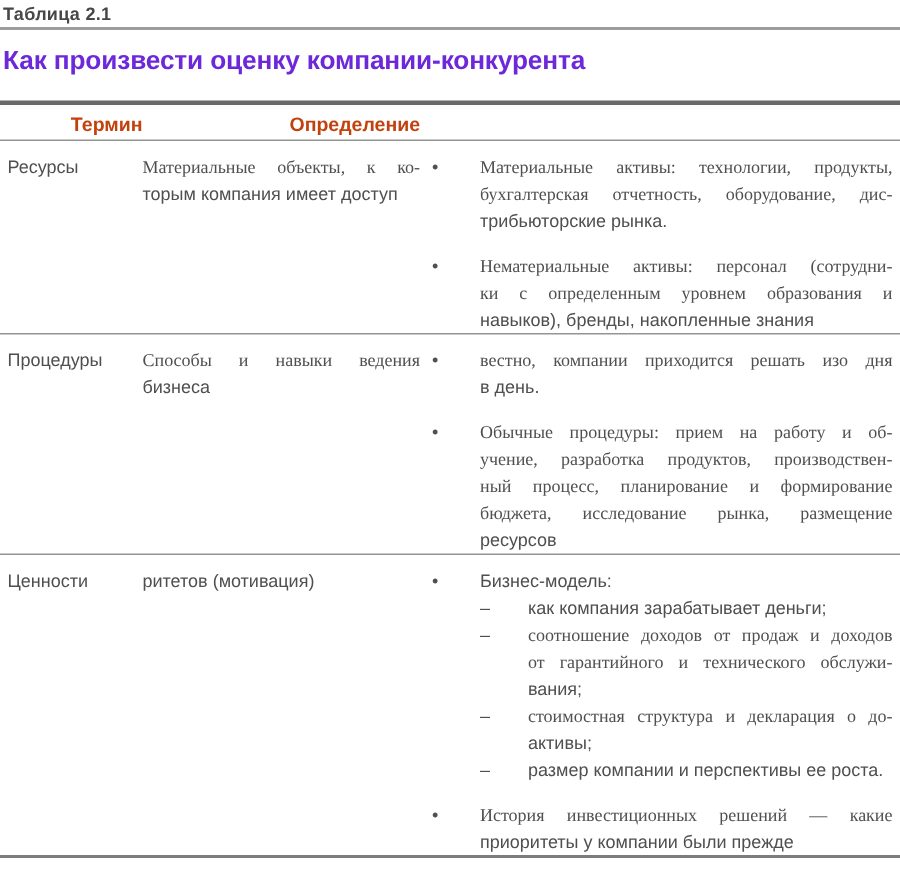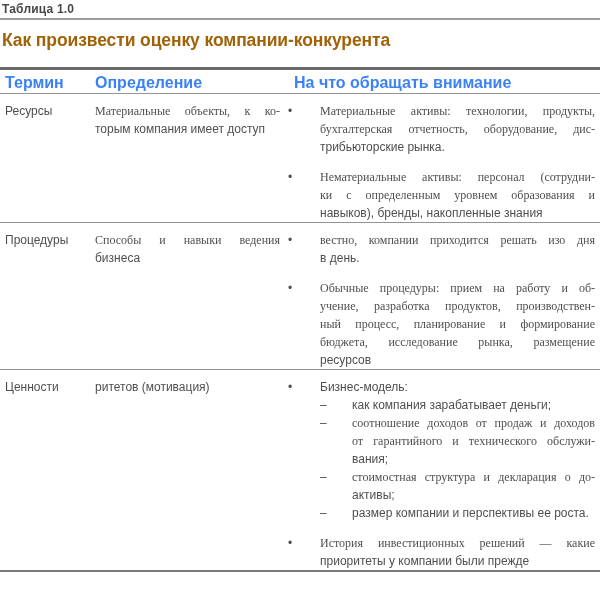--- a/index.html
+++ b/index.html
@@ -9,53 +9,52 @@
     -webkit-font-smoothing:antialiased;
   }
   .caption {
     margin:3px 0 0 2px; font-size:12px; font-weight:bold;
     line-height:13px; color:#474747; letter-spacing:0.2px;
   }
   .rule { width:600px; }
   .caption-rule { margin-top:2px; height:1.5px; background:#9c9c9c; }
   .title {
     margin:11px 0 0 2px; font-size:17.5px; font-weight:bold;
-    line-height:19px; color:#a16207; letter-spacing:-0.1px;
+    line-height:19px; color:#6d28d9; letter-spacing:-0.1px;
   }
   .thick { margin-top:17.5px; height:2.5px; background:#696969; }
   .thin  { height:1px; background:#949494; }
   .hdr-thin { margin-top:4.5px; }
   .bottom { height:2px; background:#7c7c7c; }
   .hdr-row { display:flex; padding:6px 5px 0 5px; }
-  .hdr { font-size:16px; font-weight:bold; line-height:13px; color:#3b82f6; }
+  .hdr { font-size:13px; font-weight:bold; line-height:13px; color:#c2410c;text-align:right; }
   .c1 { width:90px; flex:none; }
   .c2 { width:185px; flex:none; margin-right:8px; }
   .c3 { flex:1; min-width:0; }
   .hdr3 { padding-left:6px; }
   .row { display:flex; padding:8px 5px 0 5px; }
   .ln { font-size:12px; line-height:18px; text-align:left; }
   .jl { text-align:justify; text-align-last:justify;font-family:Liberation Serif, serif; }
   .note { display:flex; }
   .note + .note { margin-top:12px; }
   .marker { width:11px; flex:none; font-size:12px; line-height:18px; }
   .note-body { flex:1; min-width:0;margin-left:21px; }
   .sub { display:flex; }
 </style>
 </head>
 <body>
 
 <div>
-  <div class="caption">Таблица 1.0</div>
+  <div class="caption">Таблица 2.1</div>
   <div class="rule caption-rule"></div>
   <div class="title">Как произвести оценку компании-конкурента</div>
   <div class="rule thick"></div>
   <div class="hdr-row">
     <div class="c1 hdr">Термин</div>
     <div class="c2 hdr">Определение</div>
-    <div class="c3 hdr hdr3">На что обращать внимание</div>
   </div>
   <div class="rule thin hdr-thin"></div>
   <div id="rows">
       <div class="row">
         <div class="c1 ln">Ресурсы</div>
         <div class="c2">
           <div class="ln jl">Материальные объекты, к ко-</div>
           <div class="ln">торым компания имеет доступ</div>
         </div>
         <div class="c3">

